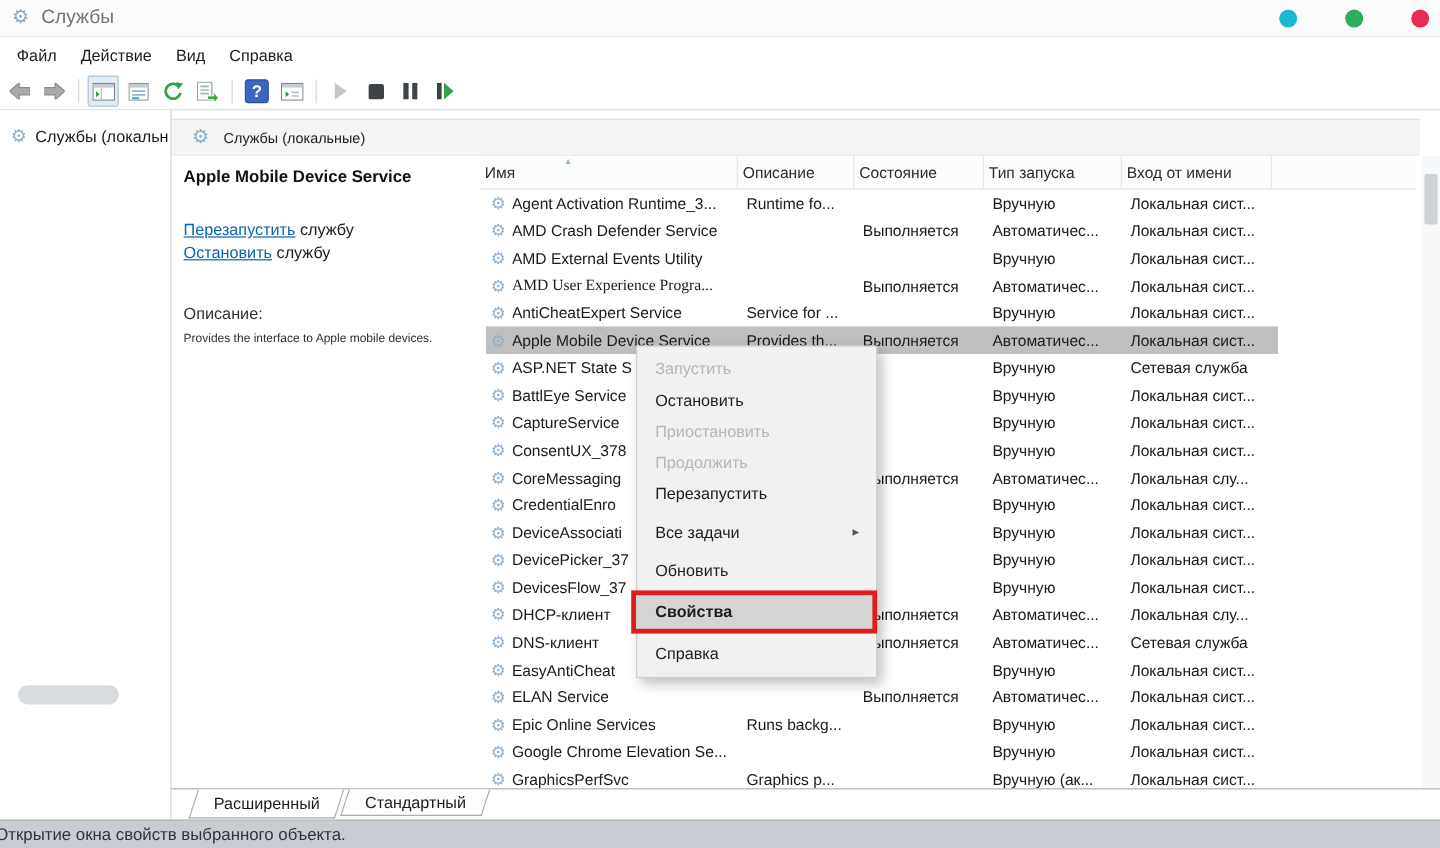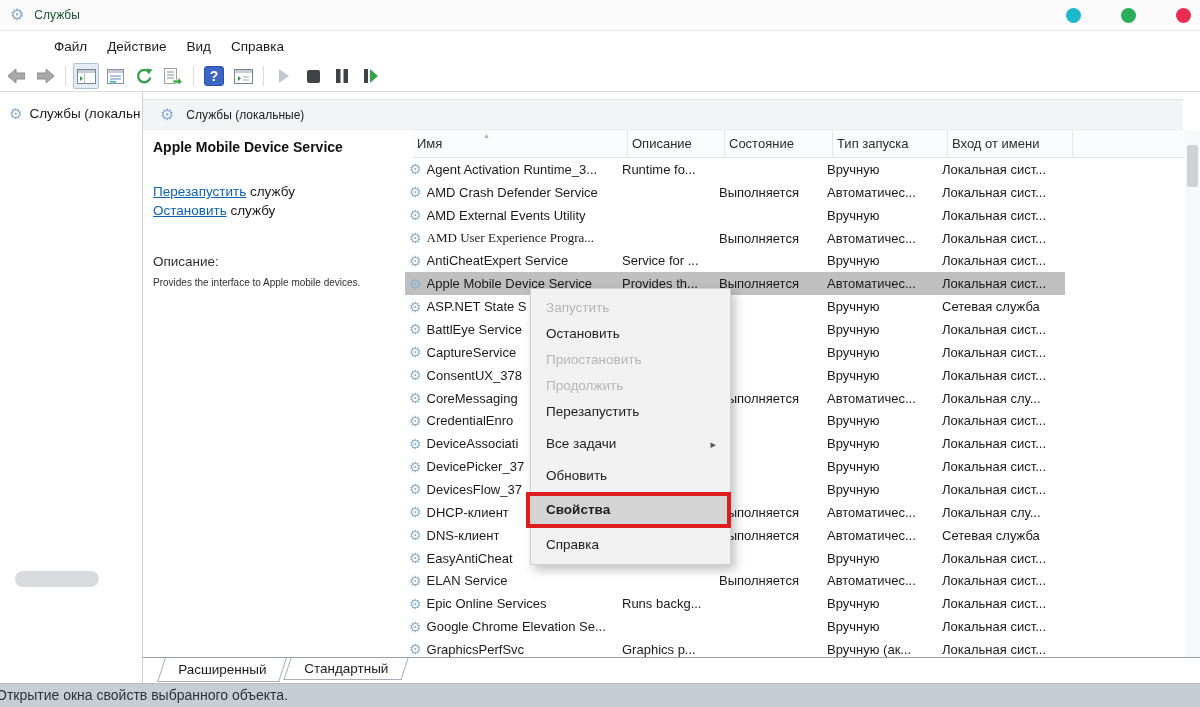--- a/index.html
+++ b/index.html
@@ -5,27 +5,27 @@
   * { margin:0; padding:0; box-sizing:border-box; }
   html,body { width:1200px; height:707px; overflow:hidden; background:#fff;
               font-family:"Liberation Sans", sans-serif; color:#1a1a1a; }
   #app { position:relative; width:1200px; height:707px; background:#fff; }
 
   
   .titlebar { position:absolute; left:0; top:0; width:1200px; height:31px;
               background:#fbfbfb; border-bottom:1px solid #e9e9e9;
               display:flex; align-items:center; }
   .titlebar .app-icon { font-size:16px; color:#8aabc8; margin:0 10px 0 10px; line-height:1; }
-  .titlebar .title-text { font-size:12px; color:#14532d; }
+  .titlebar .title-text { font-size:16px; color:#737373; }
   .dots { position:absolute; top:8px; right:9px; display:flex; align-items:center; }
   .dot { width:15px; height:15px; border-radius:50%; margin-left:40px; }
 
   
   .menubar { position:absolute; left:0; top:31px; width:1200px; height:30px;
-             background:#fff; display:flex; align-items:center; font-size:13.5px;padding-left:40px; }
+             background:#fff; display:flex; align-items:center; font-size:13.5px; }
   .menubar .menu-item { margin-left:9px; padding:3px 5px; color:#1c1c1c; }
   .menubar .menu-item + .menu-item { margin-left:10px; }
 
   
   .toolbar { position:absolute; left:0; top:61px; width:1200px; height:31px;
              background:#fff; border-bottom:1px solid #dcdcdc;
              display:flex; align-items:center; }
   .tb { display:flex; align-items:center; justify-content:center;
         width:26px; height:26px; margin-left:3px; }
   .tb.pressed { background:#e3ecf4; border:1px solid #a9c3d9; border-radius:2px; }
@@ -53,21 +53,21 @@
   
   .detail-pane { position:absolute; left:143px; top:130px; width:260px; height:527px;
                  background:#fff; padding:9px 0 0 10px; }
   .svc-title { font-size:14px; font-weight:bold; color:#111; }
   .svc-links { margin-top:27px; font-size:13.5px; line-height:19px; }
   .link { color:#0b63b4; text-decoration:underline; }
   .svc-desc-label { margin-top:34px; font-size:13.5px; color:#303030; }
   .svc-desc { margin-top:5px; width:208px; font-size:10px; line-height:18px; color:#303030; }
 
   
-  .list-header { position:absolute; left:413px; top:130px; width:780px; height:28px;
+  .list-header { position:absolute; left:400px; top:130px; width:780px; height:28px;
                  background:#fbfcfd; border-bottom:1px solid #e4e4e4; display:flex; }
   .hcell { position:relative; font-size:13px; color:#2b2b2b; line-height:27px;
            padding-left:4px; border-right:1px solid #e6e6e6; white-space:nowrap; overflow:hidden; }
   .hc0 { width:215px; } .hc1 { width:97px; } .hc2 { width:108px; }
   .hc3 { width:115px; } .hc4 { width:125px; }
   .sort-arrow { position:absolute; left:70px; top:-8px; font-size:7px; color:#a9b0b6; }
 
   .rows { position:absolute; left:405px; top:158px; width:660px; height:499px; overflow:hidden; }
   .row { display:flex; height:22.86px; align-items:center; font-size:13px; }
   .row.selected { background:#bfbfbf; }

